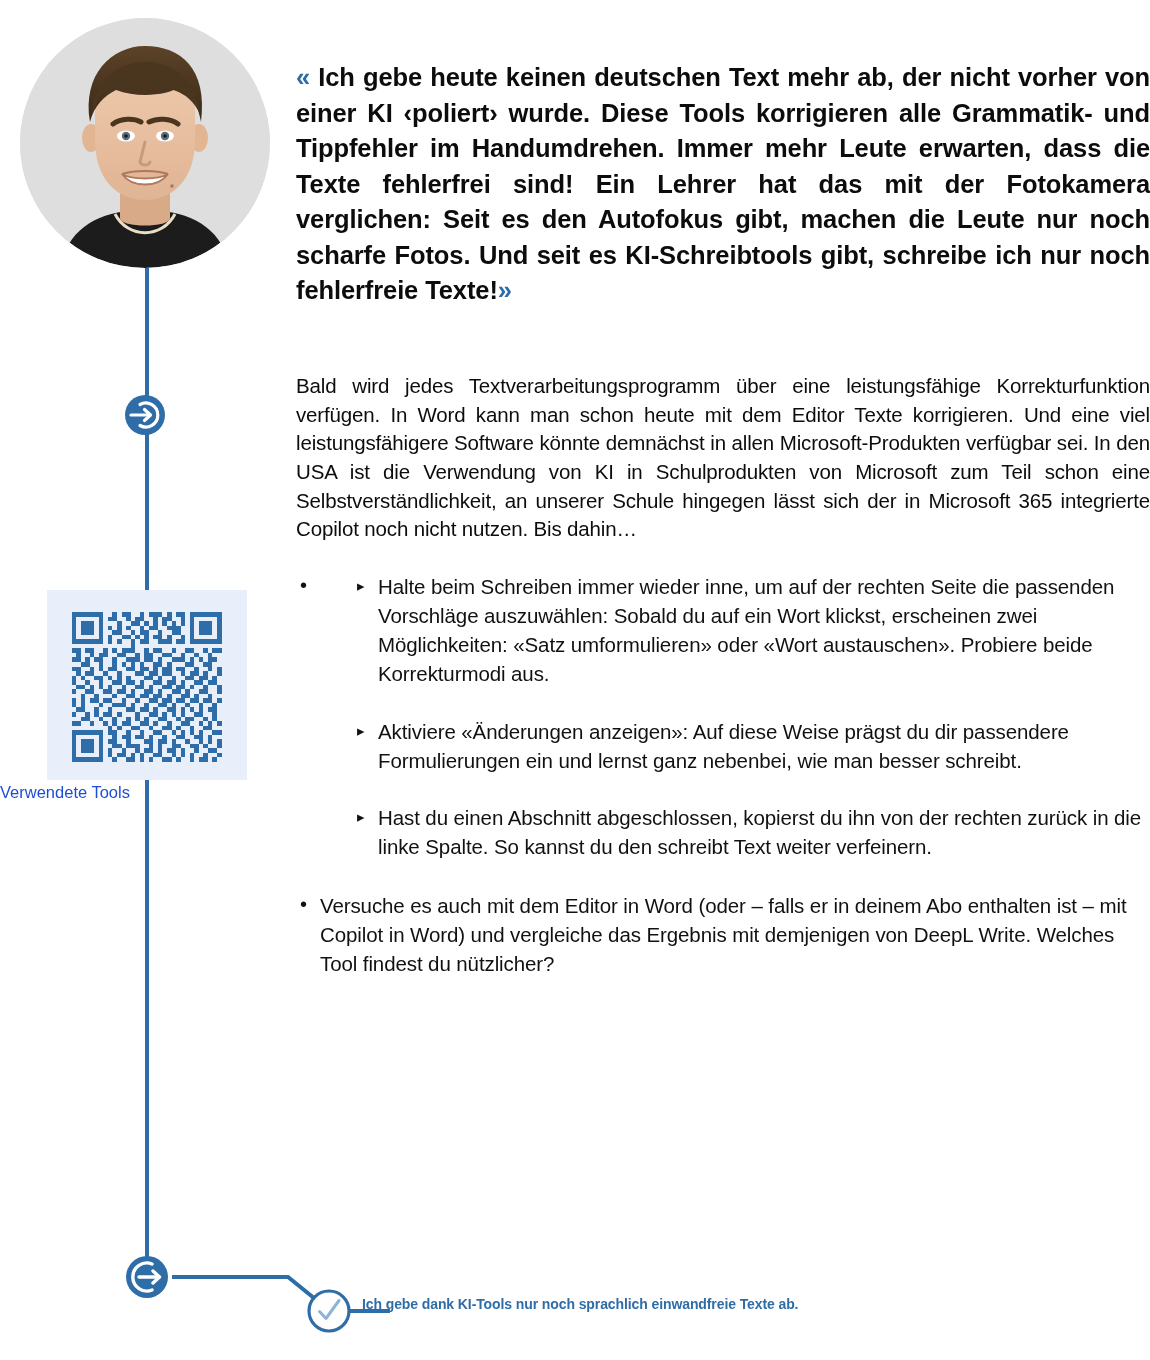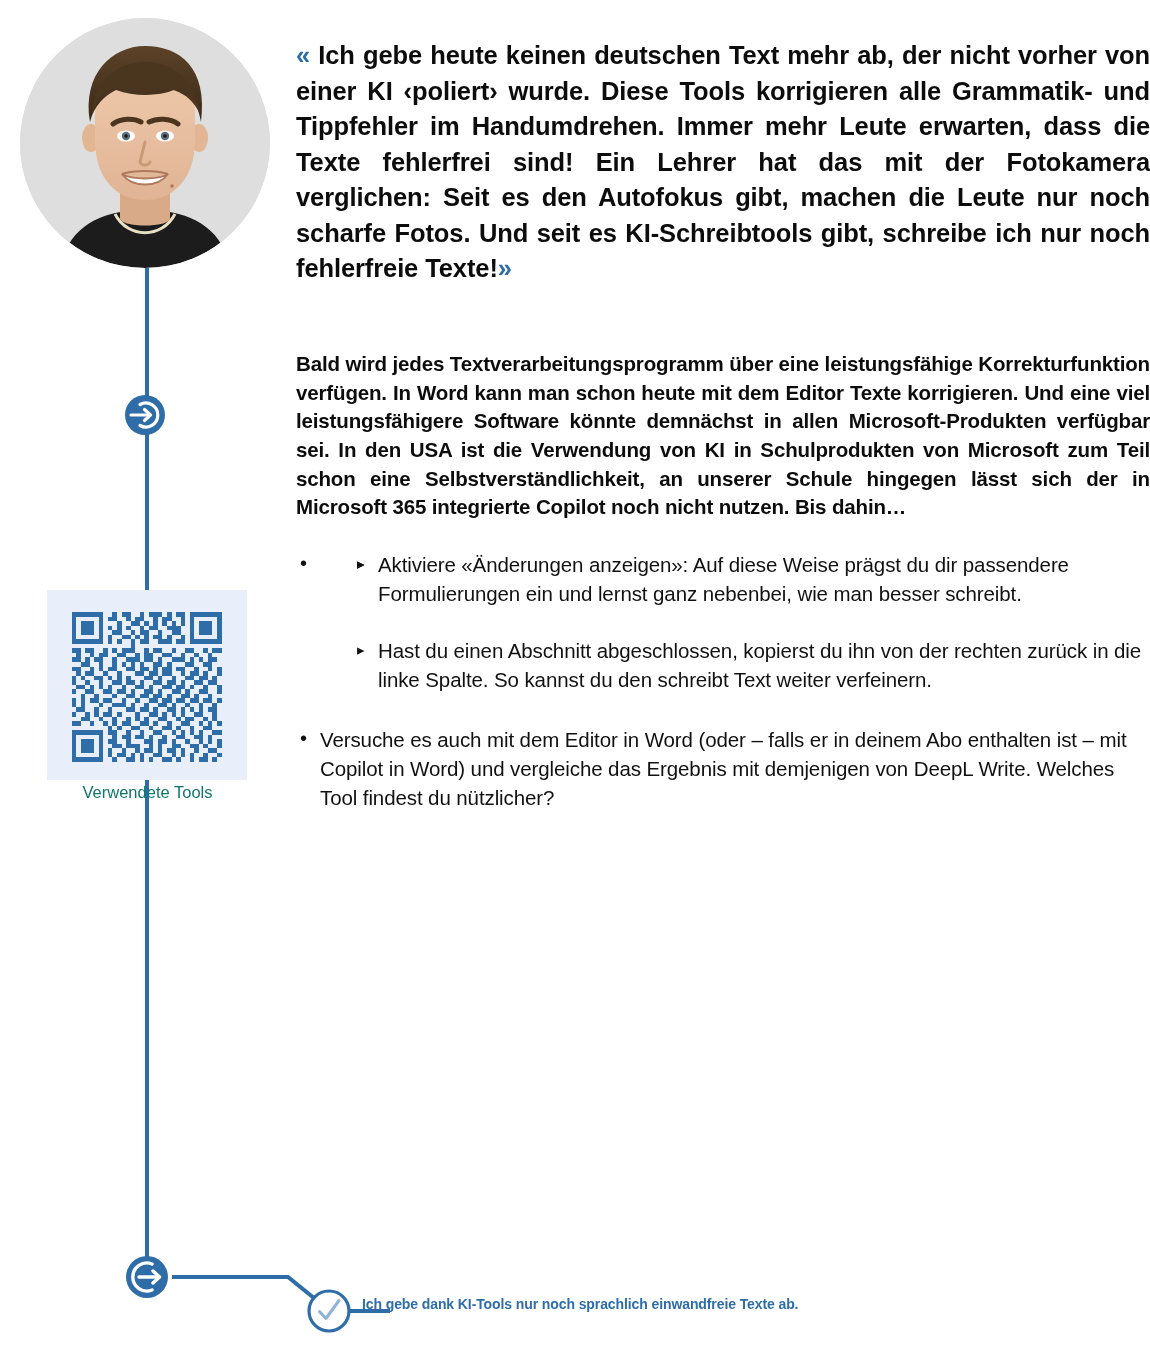--- a/index.html
+++ b/index.html
@@ -66,49 +66,49 @@
     top: 22px;
     width: 165px;
     height: 150px;
   }
   .qr-inner svg { display:block; width:100%; height:100%; }
   .qr-label {
     position: absolute;
     left: 0;
     top: 783px;
     width: 295px;
-    text-align: center;
+    text-align: left;
     font-size: 16.5px;
-    color: #0f766e;
+    color: #1d4ed8;
     z-index: 3;
   }
 
   
   .content {
     position: absolute;
     left: 296px;
     top: 0;
     width: 854px;
   }
 
   .quote {
     font-size: 25.5px;
     font-weight: bold;
     line-height: 1.395;
     text-align: justify;
     letter-spacing: -0.1px;
     margin: 0;
-    padding-top: 38px;
+    padding-top: 60px;
     color: #0c0c0c;
   }
   .qmark { color: #2e6da8; font-weight: bold; }
 
   .intro {
     font-size: 20.5px;
-    font-weight: bold;
+    font-weight: normal;
     line-height: 1.40;
     text-align: justify;
     margin: 0;
     padding-top: 63px;
     color: #0c0c0c;
     letter-spacing: -0.15px;
   }
 
   ul.tasks {
     list-style: none;
@@ -594,20 +594,21 @@
   <p class="quote"><span class="qmark">«</span> <span>Ich gebe heute keinen deutschen Text mehr ab, der nicht vorher von einer KI ‹poliert› wurde. Diese Tools korrigieren alle Grammatik- und Tippfehler im Handumdrehen. Immer mehr Leute erwarten, dass die Texte fehlerfrei sind! Ein Lehrer hat das mit der Fotokamera verglichen: Seit es den Autofokus gibt, machen die Leute nur noch scharfe Fotos. Und seit es KI-Schreibtools gibt, schreibe ich nur noch fehlerfreie Texte!</span><span class="qmark">»</span></p>
 
   <p class="intro">Bald wird jedes Textverarbeitungsprogramm über eine leistungsfähige Korrekturfunktion verfügen. In Word kann man schon heute mit dem Editor Texte korrigieren. Und eine viel leistungsfähigere Software könnte demnächst in allen Microsoft-Produkten verfügbar sei. In den USA ist die Verwendung von KI in Schulprodukten von Microsoft zum Teil schon eine Selbstverständlichkeit, an unserer Schule hingegen lässt sich der in Microsoft 365 integrierte Copilot noch nicht nutzen. Bis dahin…</p>
 
   <ul class="tasks">
     <li class="task first">
       <span class="bul">•</span>
       <ul class="subtasks">
         <li class="subtask">
           <span class="bul">▸</span>
+          <span>Halte beim Schreiben immer wieder inne, um auf der rechten Seite die passenden Vorschläge auszuwählen: Sobald du auf ein Wort klickst, erscheinen zwei Möglichkeiten: «Satz umformulieren» oder «Wort austauschen». Probiere beide Korrekturmodi aus.</span>
         </li>
         <li class="subtask">
           <span class="bul">▸</span>
           <span>Aktiviere «Änderungen anzeigen»: Auf diese Weise prägst du dir passendere Formulierungen ein und lernst ganz nebenbei, wie man besser schreibt.</span>
         </li>
         <li class="subtask">
           <span class="bul">▸</span>
           <span>Hast du einen Abschnitt abgeschlossen, kopierst du ihn von der rechten zurück in die linke Spalte. So kannst du den schreibt Text weiter verfeinern.</span>
         </li>
       </ul>

